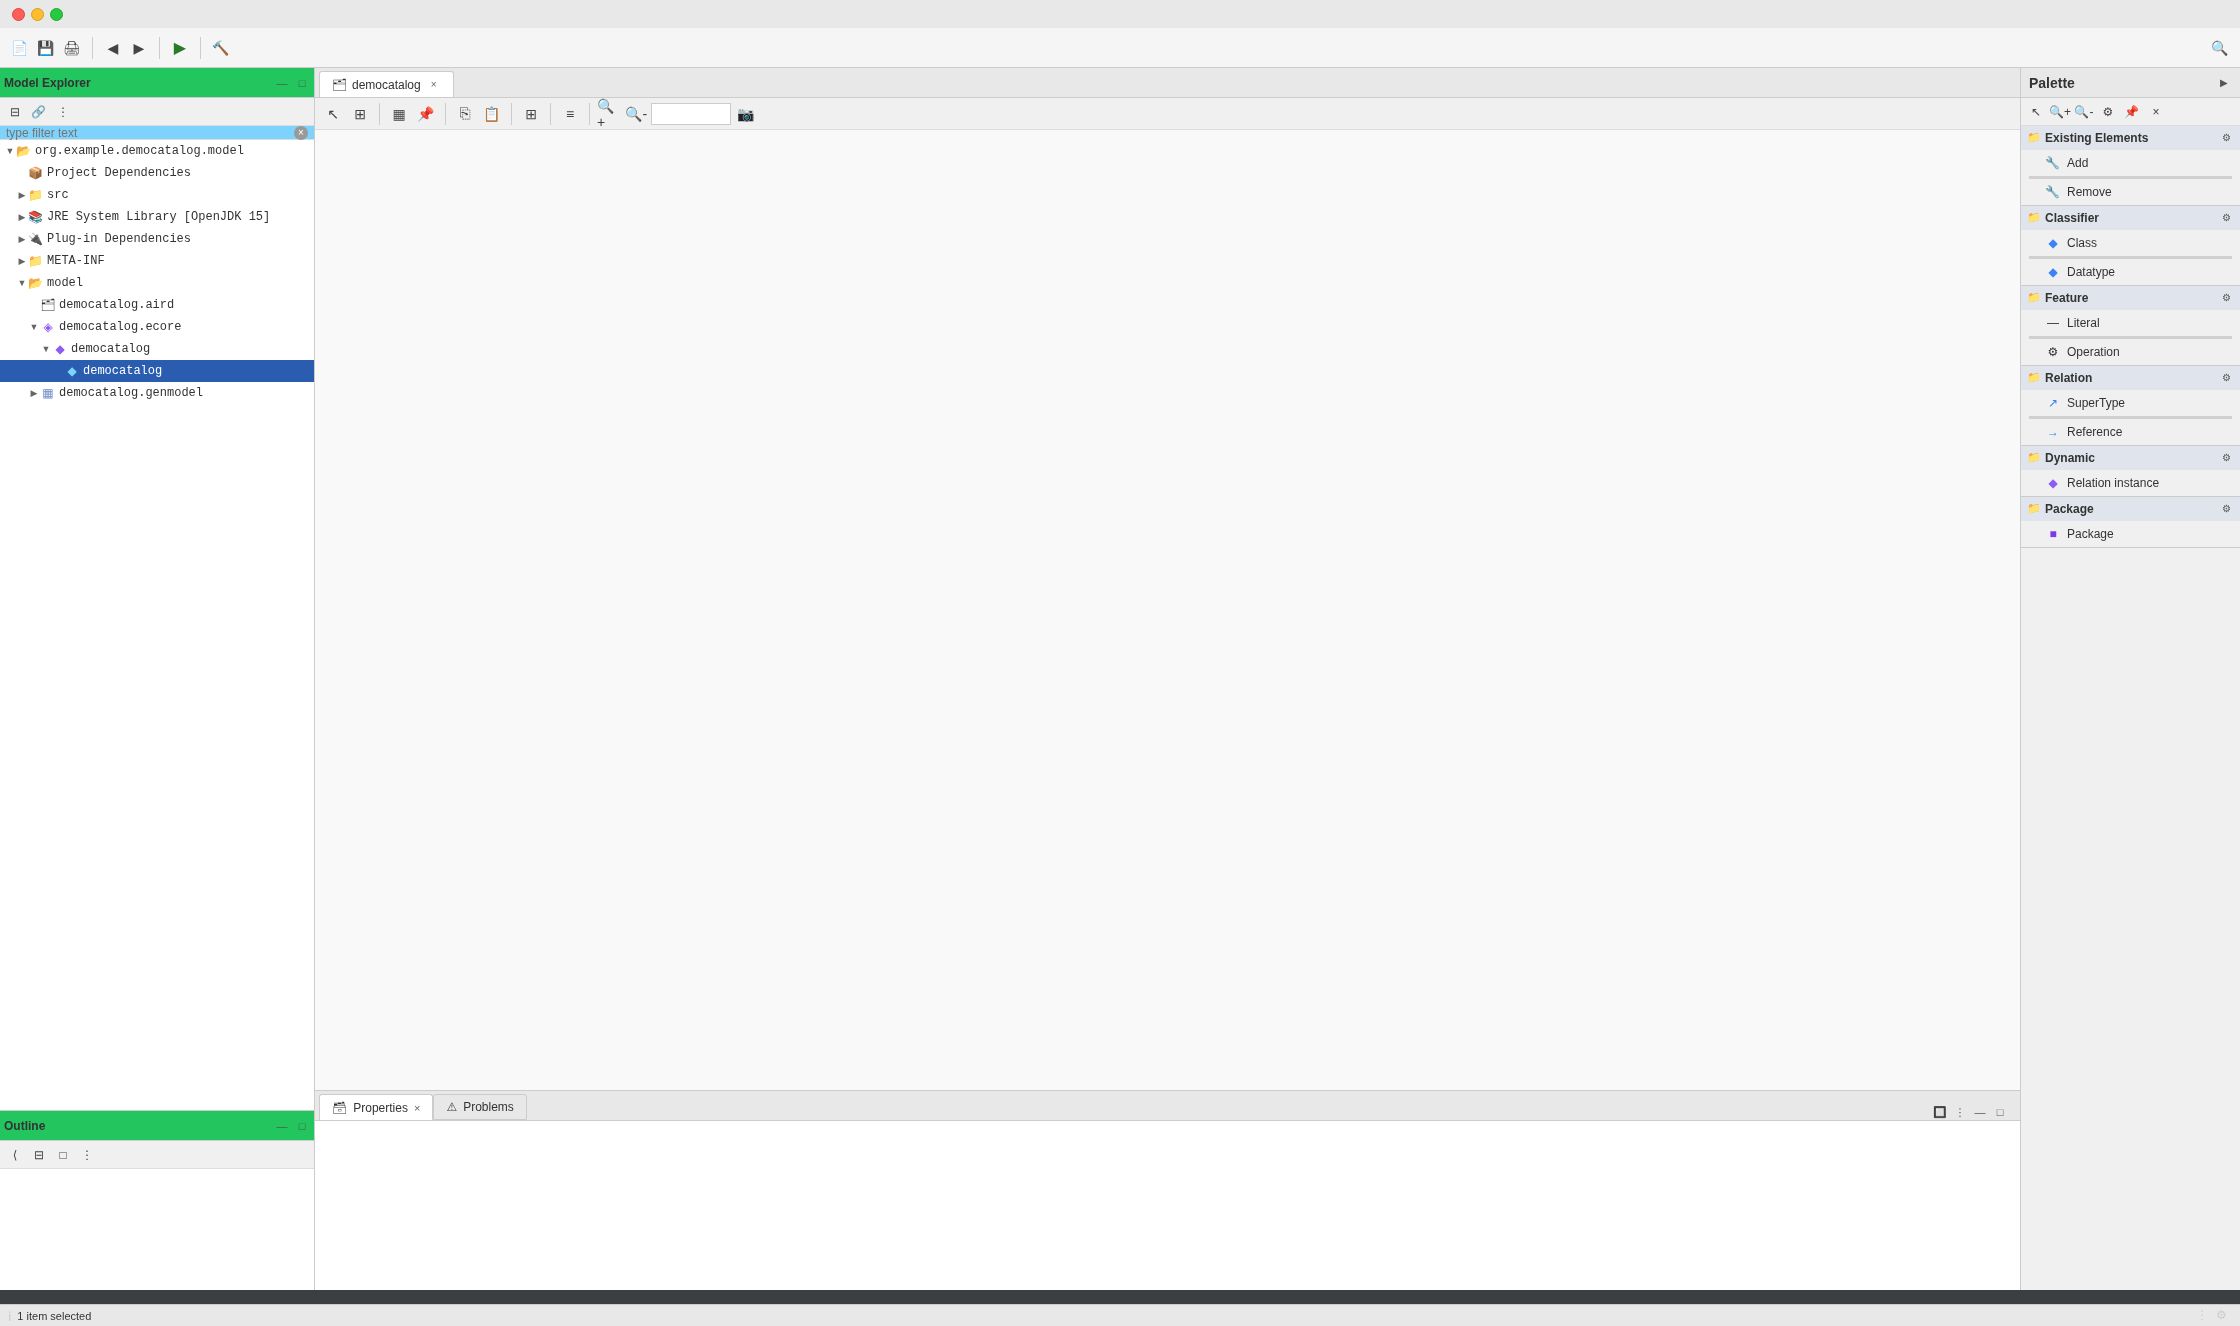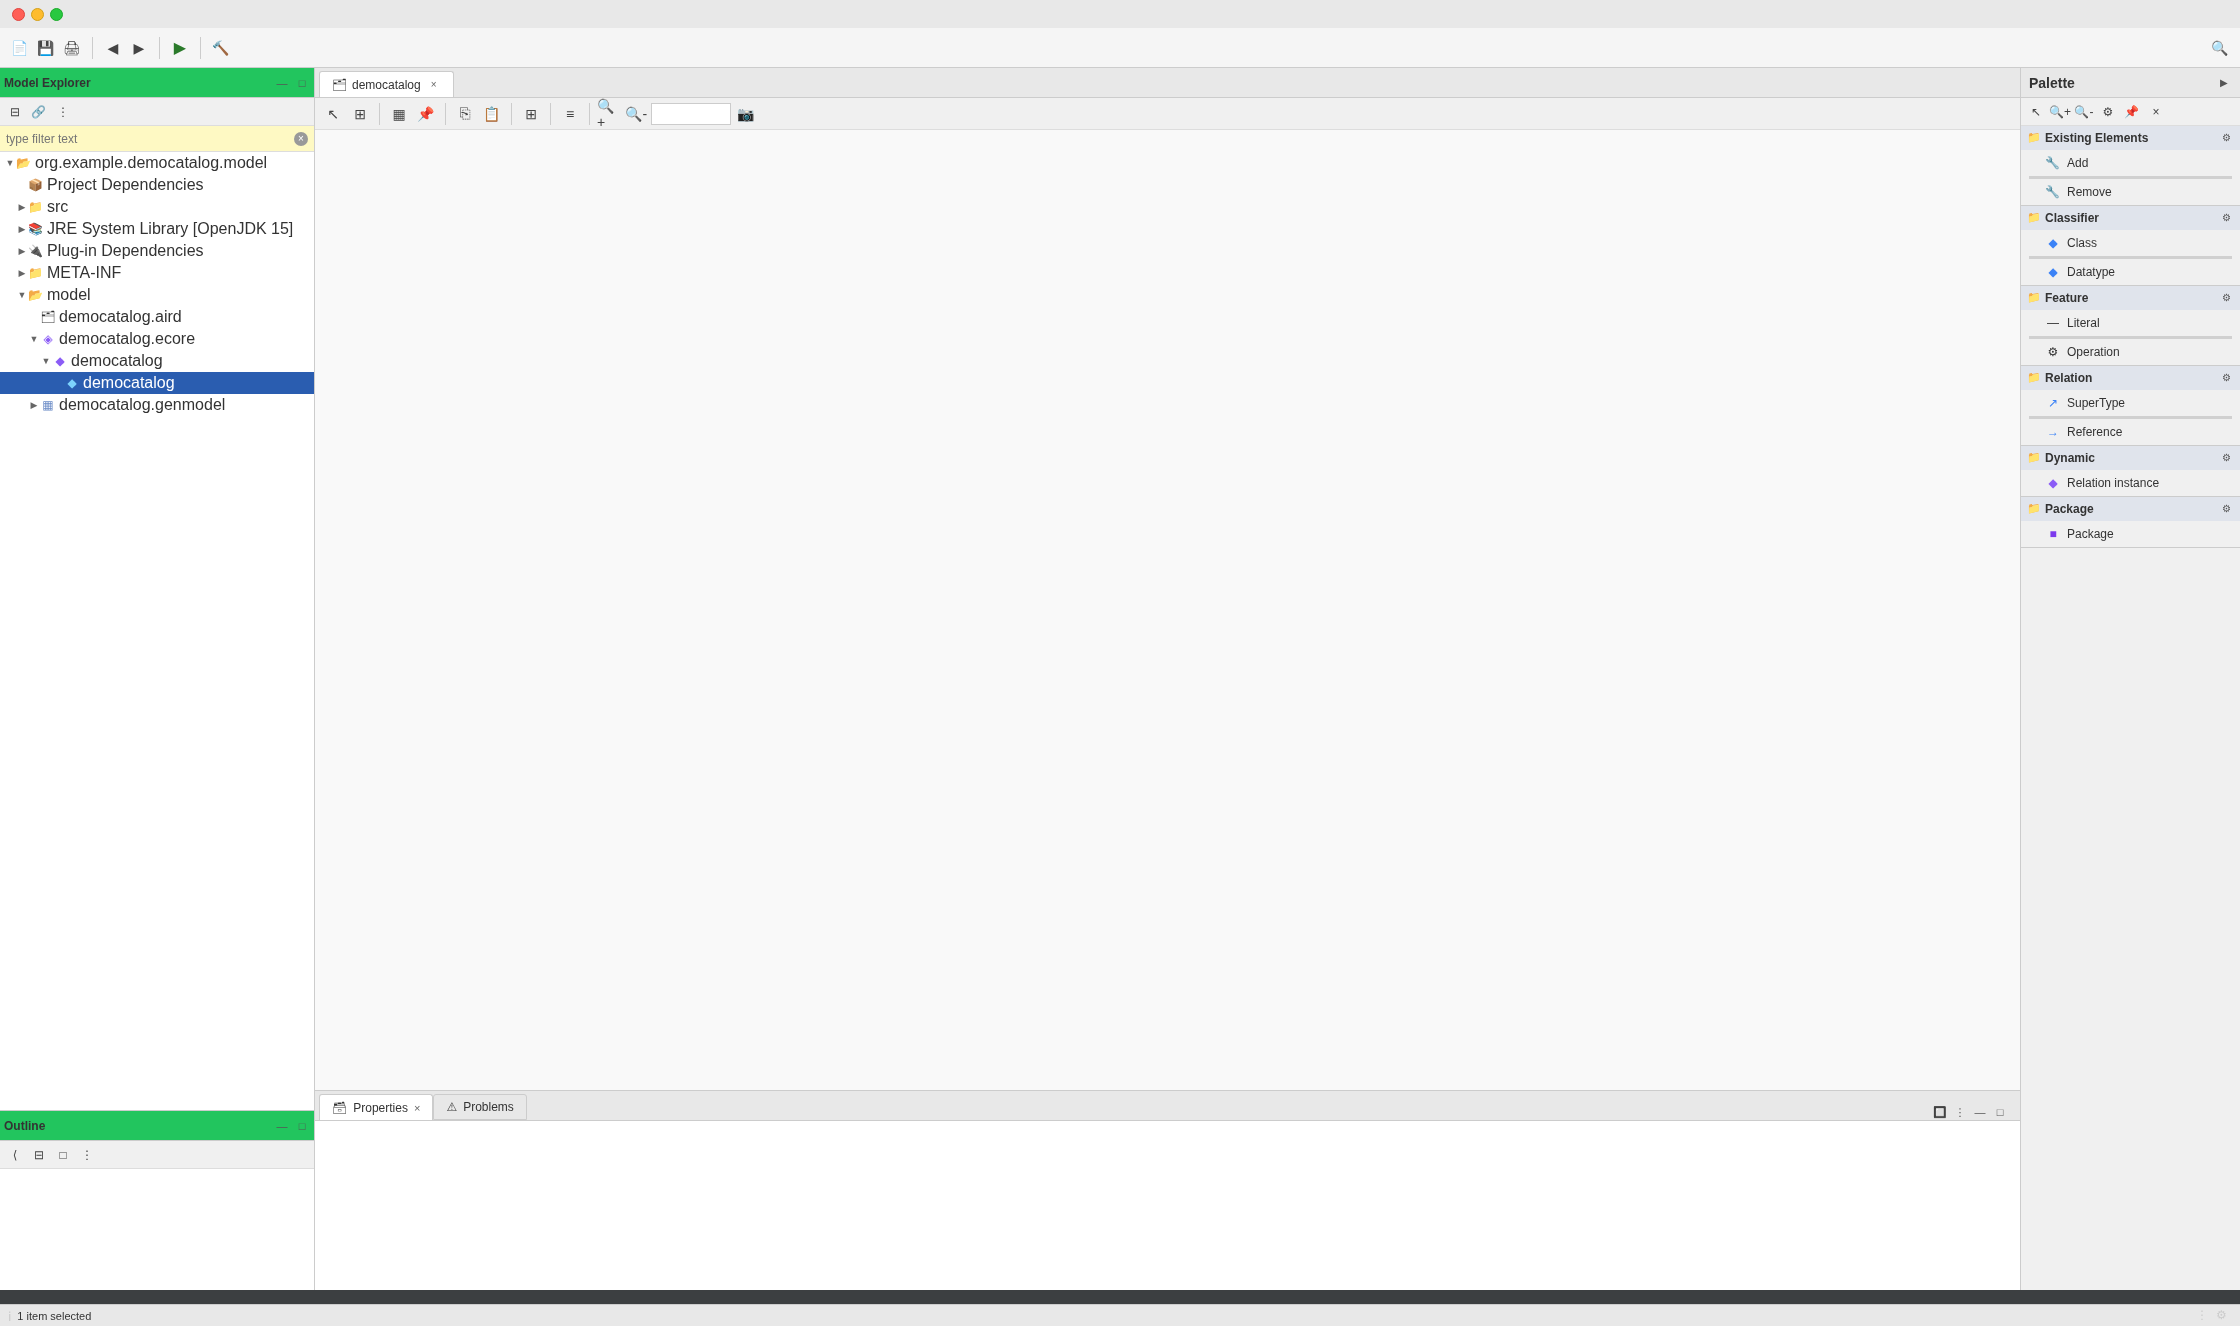--- a/index.html
+++ b/index.html
@@ -138,26 +138,26 @@
       height: 22px;
       display: flex;
       align-items: center;
       justify-content: center;
       cursor: pointer;
       font-size: 12px;
       color: #444;
     }
 
     .search-box {
-      height: 26px;
+      height: 14px;
       display: flex;
       align-items: center;
       padding: 0 6px;
       border-bottom: 1px solid #ddd;
-      background: #fef9c3;
+      background: #7dd3fc;
     }
     .search-input {
       flex: 1;
       border: none;
       outline: none;
       font-size: 12px;
       color: #666;
       background: transparent;
     }
     .search-clear {
@@ -201,21 +201,22 @@
     .tree-icon {
       width: 16px;
       height: 16px;
       margin-right: 3px;
       display: inline-flex;
       align-items: center;
       justify-content: center;
       font-size: 12px;
     }
     .tree-label {
-      font-size: 16px;
+      font-size: 12px;
+      font-family: Liberation Mono, monospace;
     }
 
     
     .outline-panel {
       height: 180px;
       border-top: 1px solid #ccc;
       background: #fff;
     }
     .outline-toolbar {
       height: 28px;

